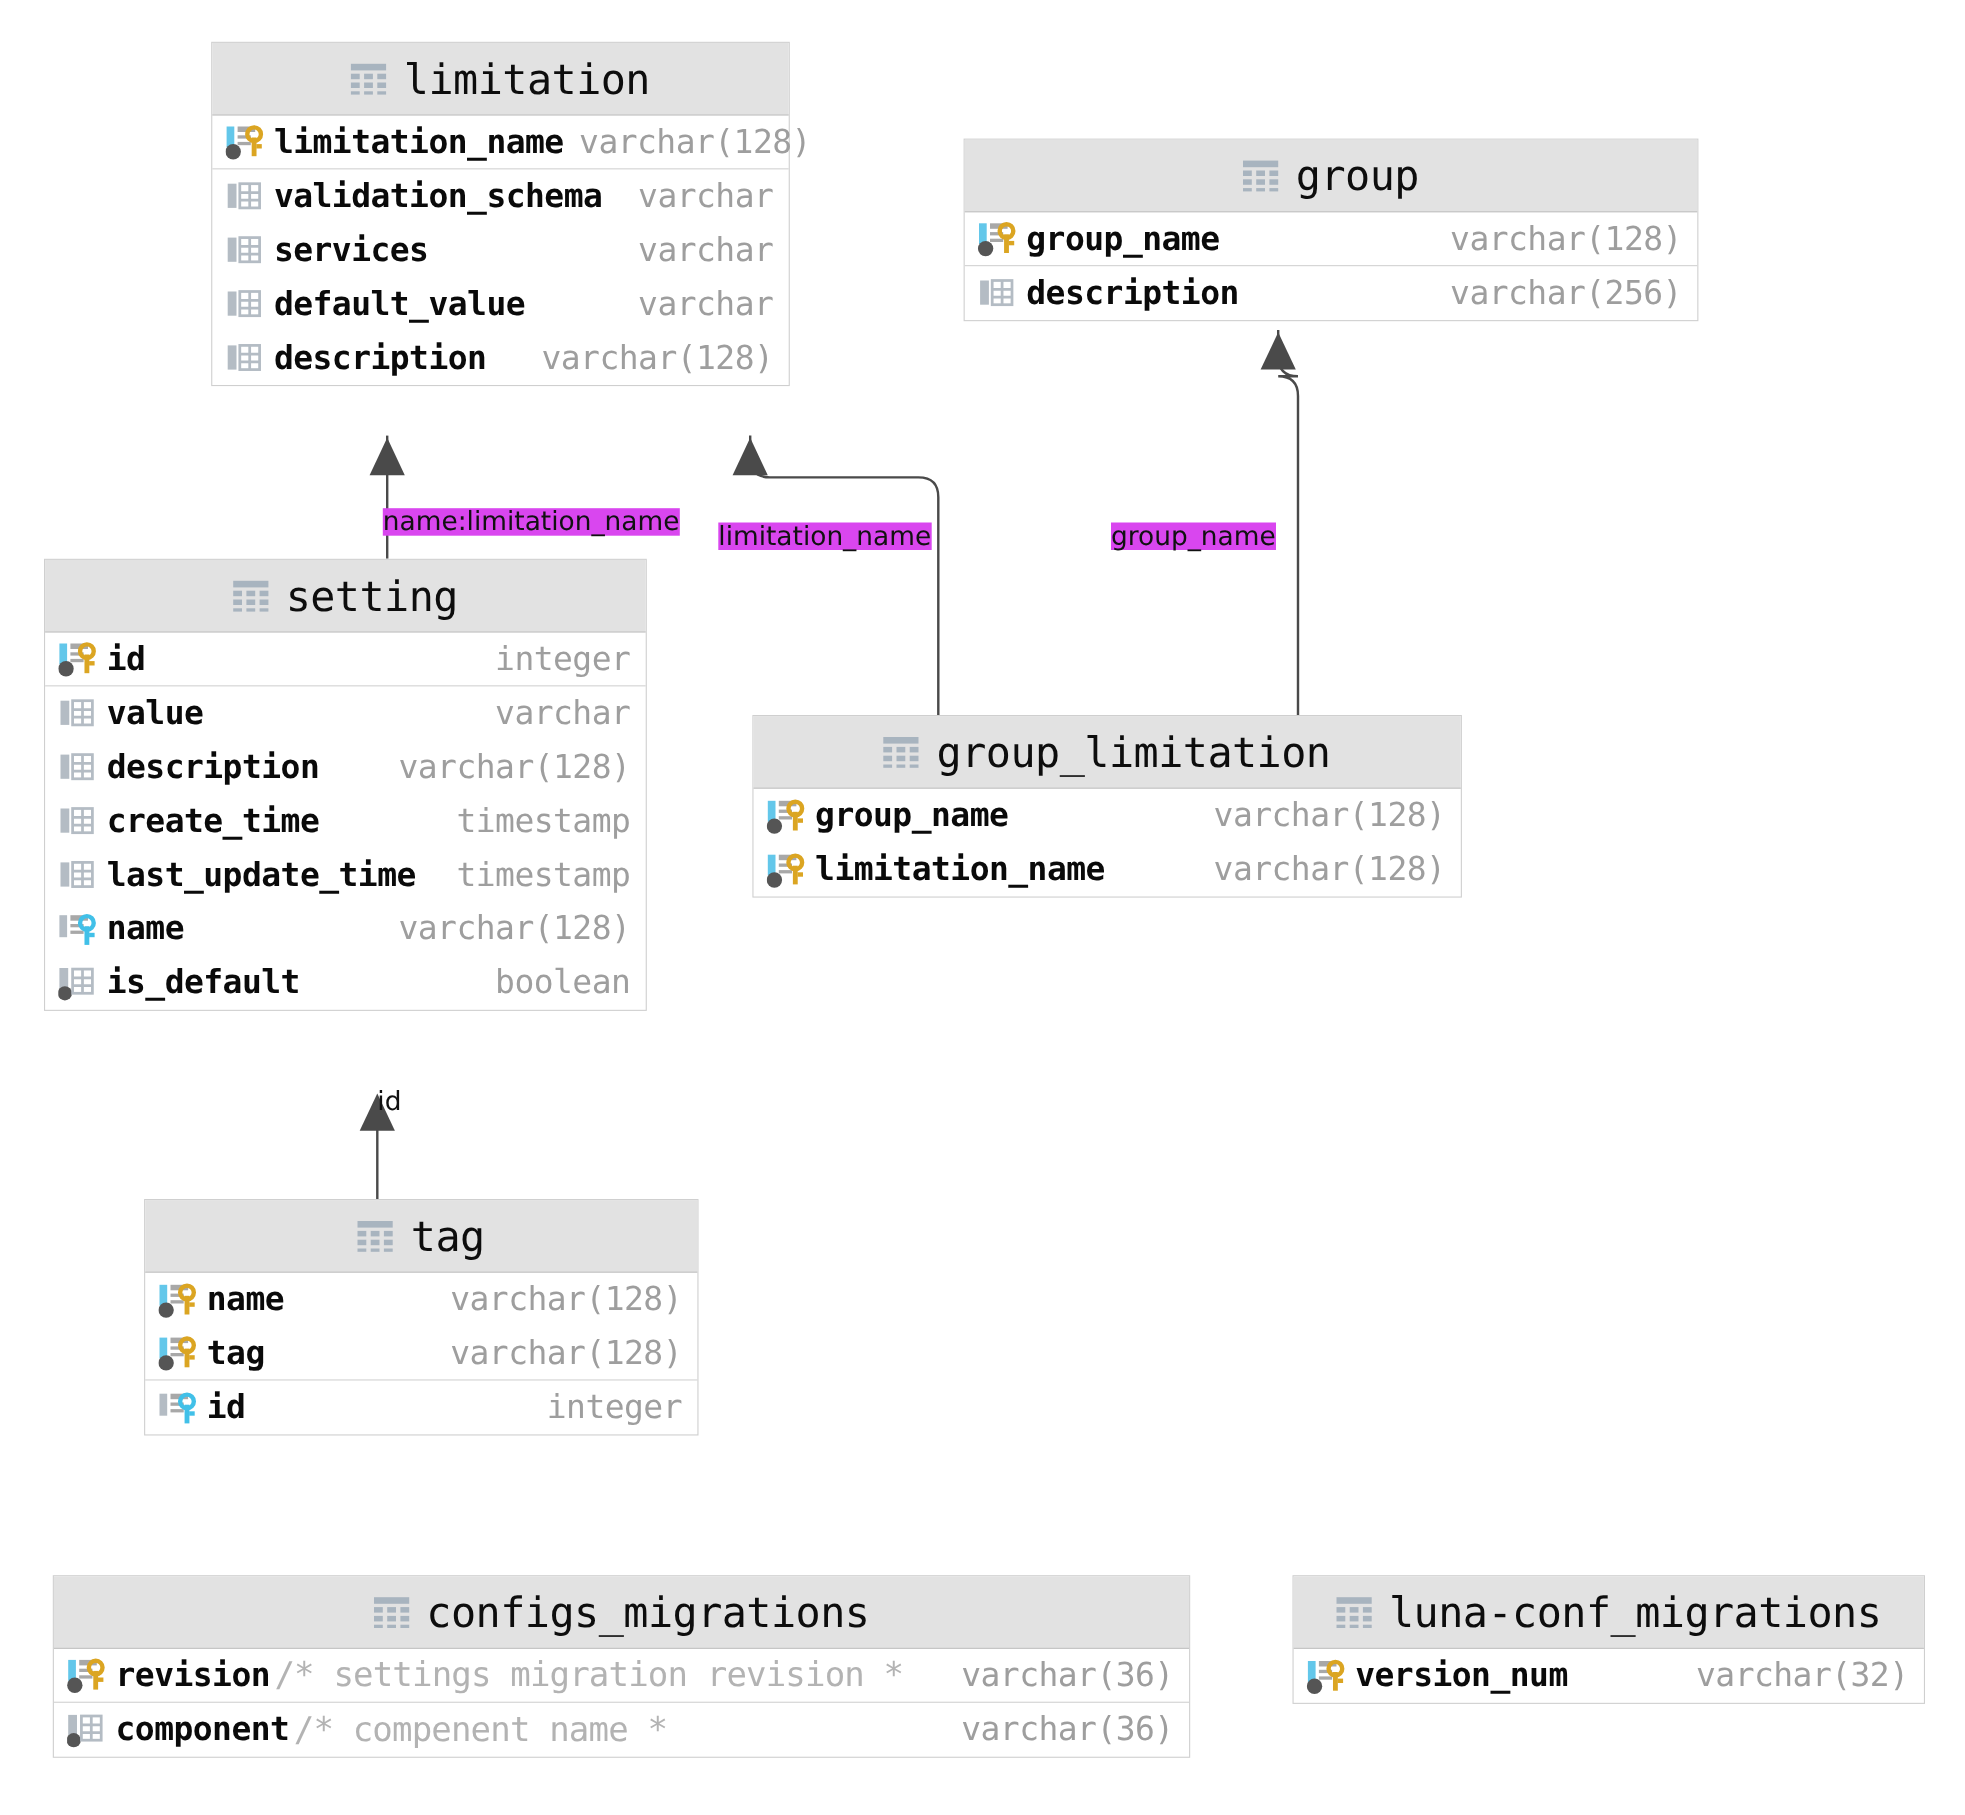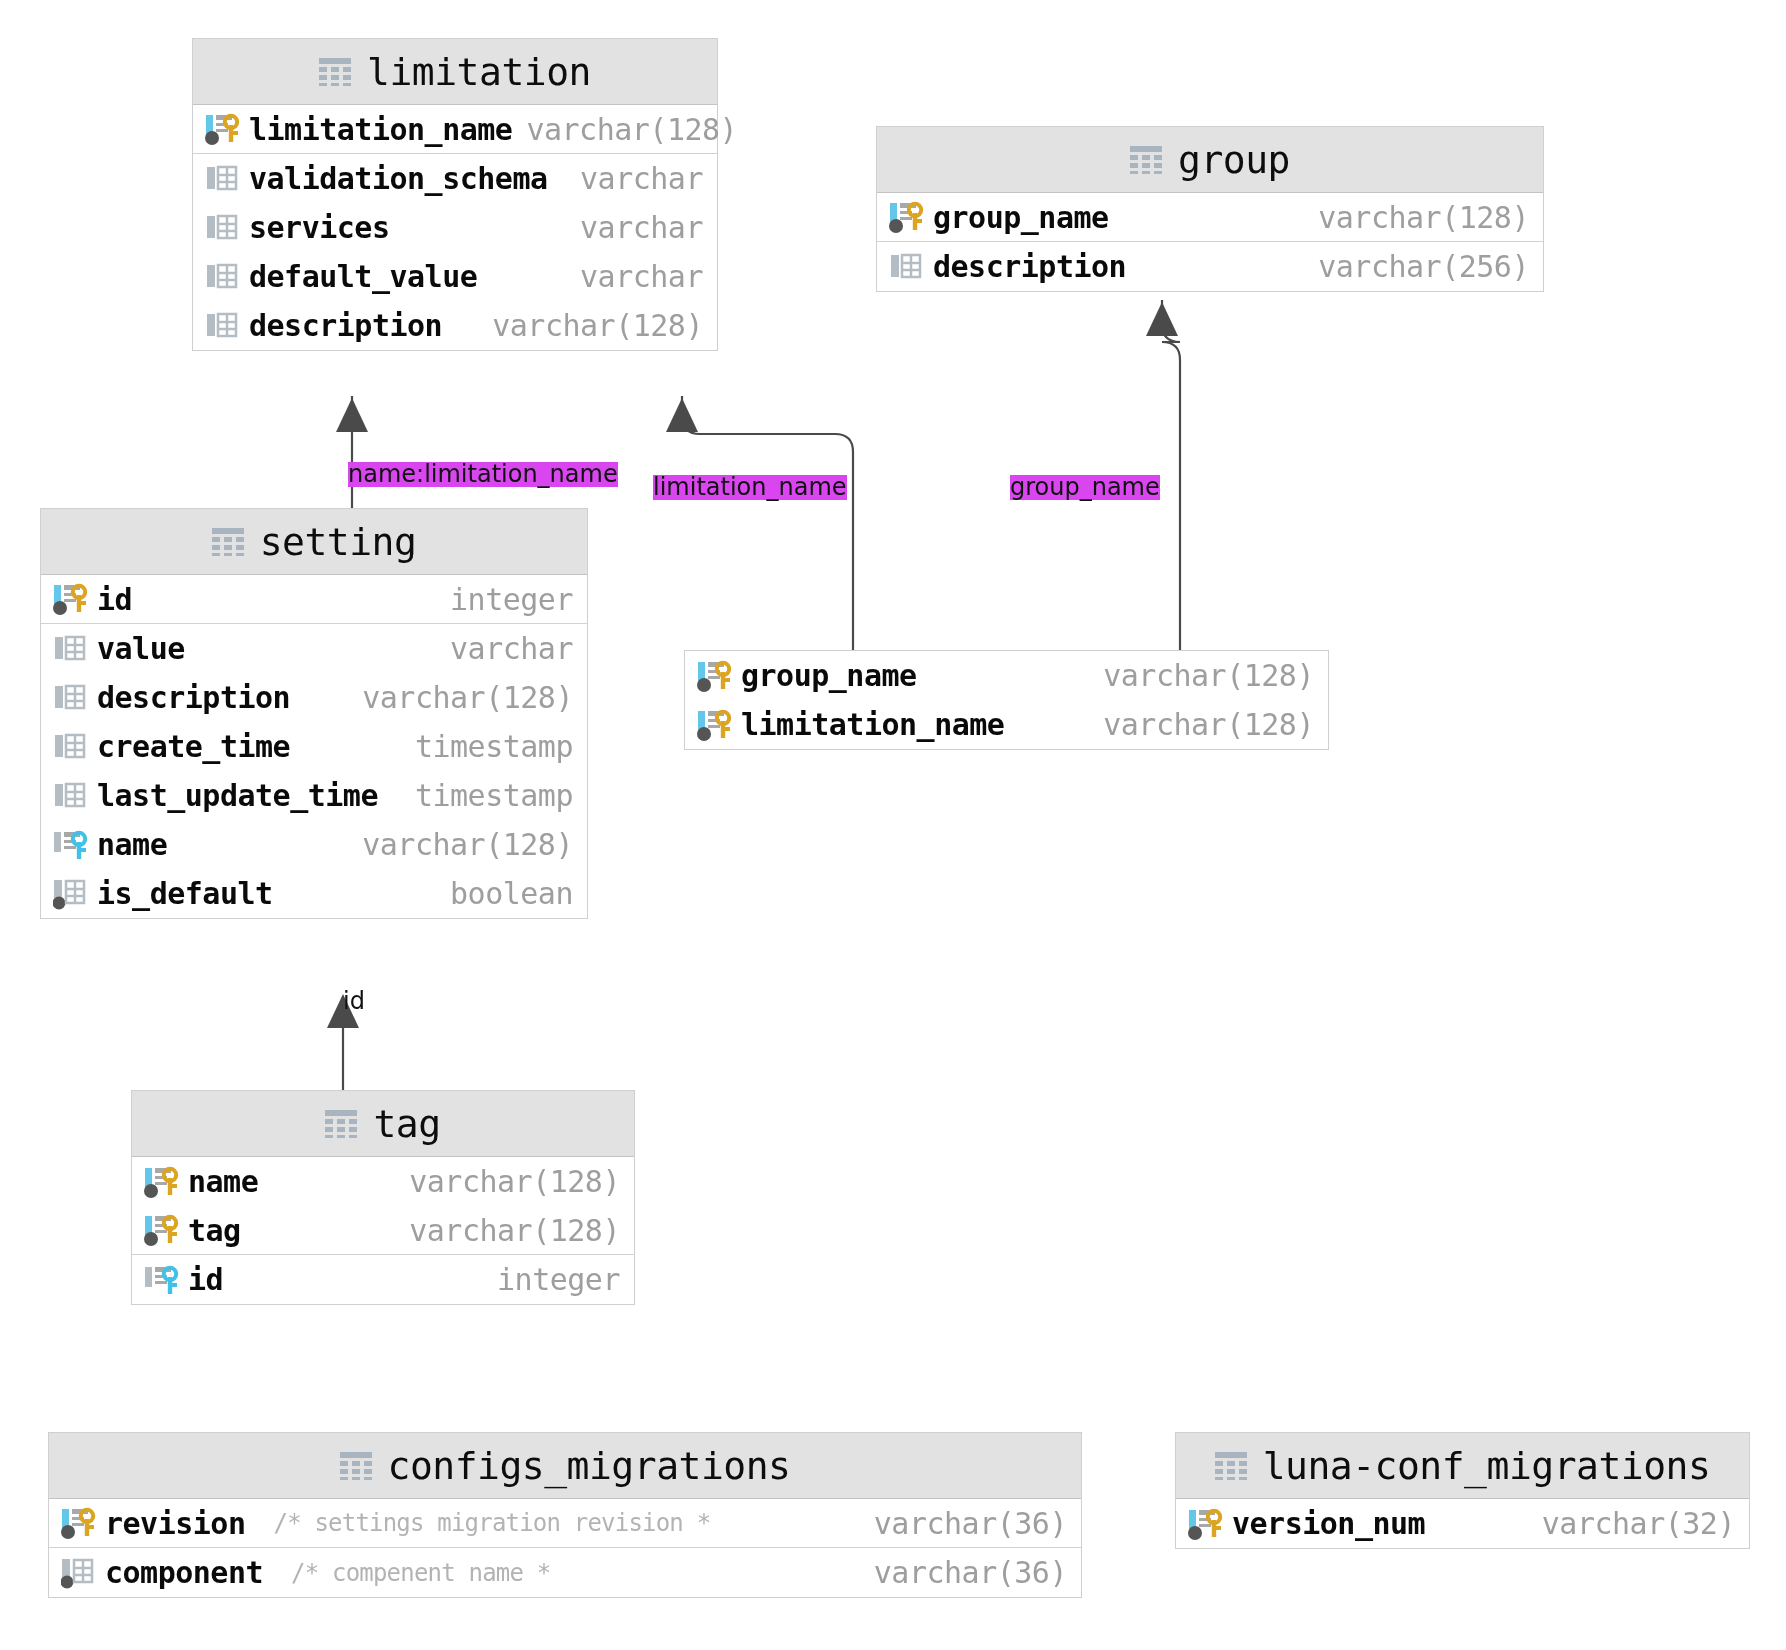--- a/index.html
+++ b/index.html
@@ -88,25 +88,25 @@
   .col-name {
     font-family: "DejaVu Sans Mono", monospace;
     font-size: 30px;
     font-weight: bold;
     color: #0a0a0a;
     white-space: nowrap;
     letter-spacing: -0.5px;
   }
   .col-comment {
     font-family: "DejaVu Sans Mono", monospace;
-    font-size: 24px;
+    font-size: 31px;
     color: #b3b3b3;
     white-space: nowrap;
     overflow: hidden;
-    margin-left: 28px;
+    margin-left: 4px;
     letter-spacing: -0.8px;
   }
   .col-type {
     font-family: "DejaVu Sans Mono", monospace;
     font-size: 30px;
     color: #9e9e9e;
     white-space: nowrap;
     margin-left: auto;
     padding-left: 14px;
     letter-spacing: -0.5px;
@@ -399,20 +399,35 @@
             <line x1="13" y1="12" x2="31" y2="12" stroke="#b4bcc4" stroke-width="2.5"></line>
             <line x1="13" y1="19" x2="31" y2="19" stroke="#b4bcc4" stroke-width="2.5"></line>
           </svg>
       </span>
       <span class="col-name">is_default</span>
       <span class="col-type">boolean</span>
     </div>
   </div>
 
   <div class="entity" style="left:684px; top:650px; width:645px;">
+    <div class="entity-header">
+      <span class="tbl-icon">
+        <span class="g" style="left:0;top:0;width:32px;height:6px;"></span>
+        <span class="g" style="left:0;top:9px;width:8px;height:5px;"></span>
+        <span class="g" style="left:12px;top:9px;width:8px;height:5px;"></span>
+        <span class="g" style="left:24px;top:9px;width:8px;height:5px;"></span>
+        <span class="g" style="left:0;top:17px;width:8px;height:5px;"></span>
+        <span class="g" style="left:12px;top:17px;width:8px;height:5px;"></span>
+        <span class="g" style="left:24px;top:17px;width:8px;height:5px;"></span>
+        <span class="g" style="left:0;top:25px;width:8px;height:3px;"></span>
+        <span class="g" style="left:12px;top:25px;width:8px;height:3px;"></span>
+        <span class="g" style="left:24px;top:25px;width:8px;height:3px;"></span>
+      </span>
+      <span class="entity-title">group_limitation</span>
+    </div>
     <div class="col-row">
       <span class="col-icon">
         <svg width="38" height="34" viewBox="0 0 38 34">
             <rect x="1" y="3" width="7" height="19" fill="#63c7ea"></rect>
             <rect x="11" y="3" width="16" height="5" fill="#a8a8a8"></rect>
             <rect x="11" y="11" width="12" height="3" fill="#a8a8a8"></rect>
             <rect x="11" y="17" width="12" height="3" fill="#a8a8a8"></rect>
             <circle cx="7" cy="26" r="7" fill="#555555"></circle>
             <circle cx="26" cy="10" r="6.2" fill="none" stroke="#dba522" stroke-width="4"></circle>
             <rect x="23.8" y="13" width="4.4" height="17" fill="#dba522"></rect>

